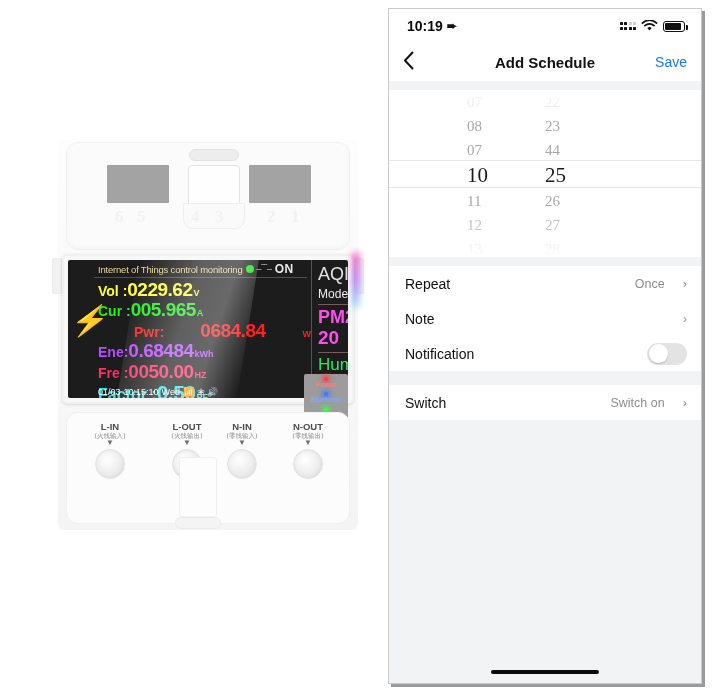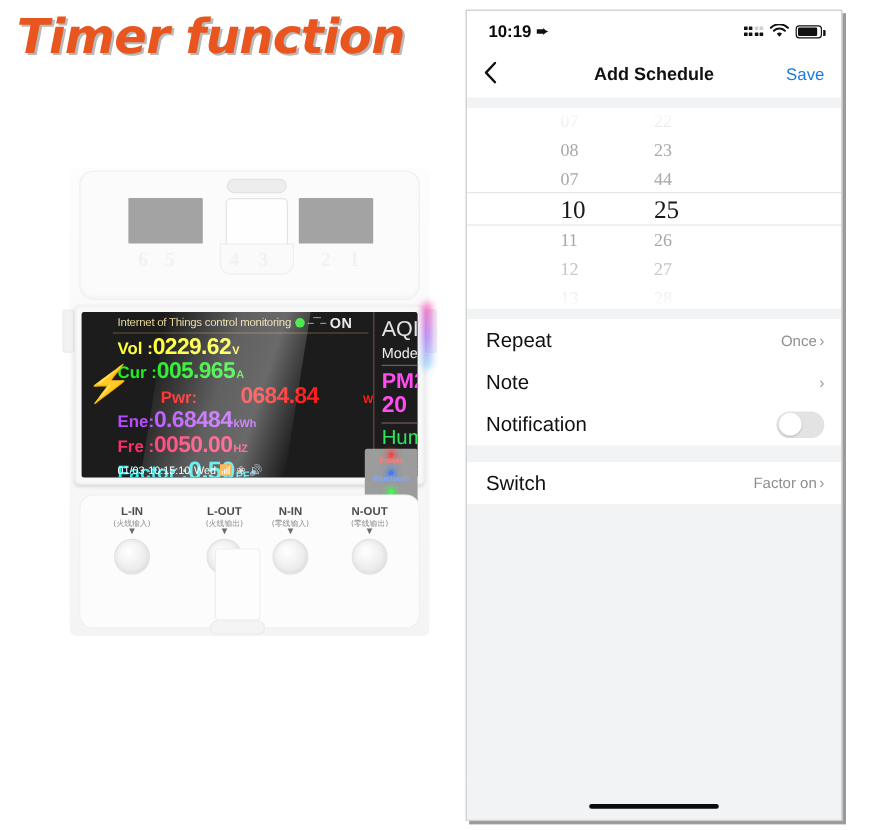--- a/index.html
+++ b/index.html
@@ -245,22 +245,22 @@
   }
   #pk-fade-top { top:0; background:linear-gradient(#fff,rgba(255,255,255,0)); }
   #pk-fade-bot { bottom:0; background:linear-gradient(rgba(255,255,255,0),#fff); }
 
   
   .list-group { background:#fff; }
   .row {
     height:35px; display:flex; align-items:center;
     padding:0 14px 0 16px; background:#fff;
   }
-  .row .r-label { font-size:17px; color:#101010; }
-  .row .r-right { margin-left:auto; display:flex; align-items:center; gap:2px; }
+  .row .r-label { font-size:14px; color:#101010; }
+  .row .r-right { margin-left:auto; display:flex; align-items:center; gap:18px; }
   .row .r-value { font-size:12.5px; color:#8e8e8e; }
   .chev { font-size:13px; color:#9a9a9a; }
   .toggle {
     width:40px;height:22px;border-radius:11px;background:#e3e3e3;
     position:relative;
   }
   .toggle b {
     position:absolute;left:1.5px;top:1.5px;width:19px;height:19px;border-radius:50%;
     background:#fff; box-shadow:0 1px 2px rgba(0,0,0,.18);
     display:block;
@@ -274,21 +274,20 @@
   #home-ind b {
     position:absolute; left:50%; transform:translateX(-50%); bottom:9px;
     width:108px;height:4px;background:#0b0b0b;border-radius:2px;display:block;
   }
 </style>
 </head>
 <body>
 
 <div id="left-panel">
 
-  <div id="page-title">Timer function</div>
 
   <div id="device">
     <div class="dev-shell"></div>
 
     <div class="side-tab" style="left:-6px; top:118px;"></div>
     <div class="side-tab" style="right:-6px; top:118px;"></div>
 
     <div class="dev-top">
       <div class="dev-clip"></div>
       <div class="gray-rect left"></div>
@@ -535,21 +534,21 @@
         </span>
       </div>
     </div>
 
     <div id="gap-1"></div>
 
     <div class="list-group">
       <div class="row">
         <span class="r-label">Switch</span>
         <span class="r-right">
-          <span class="r-value">Factor on</span>
+          <span class="r-value">Switch on</span>
           <span class="chev">›</span>
         </span>
       </div>
     </div>
 
     <div id="page-rest"></div>
 
     <div id="home-ind">
         <b></b>
       </div>

